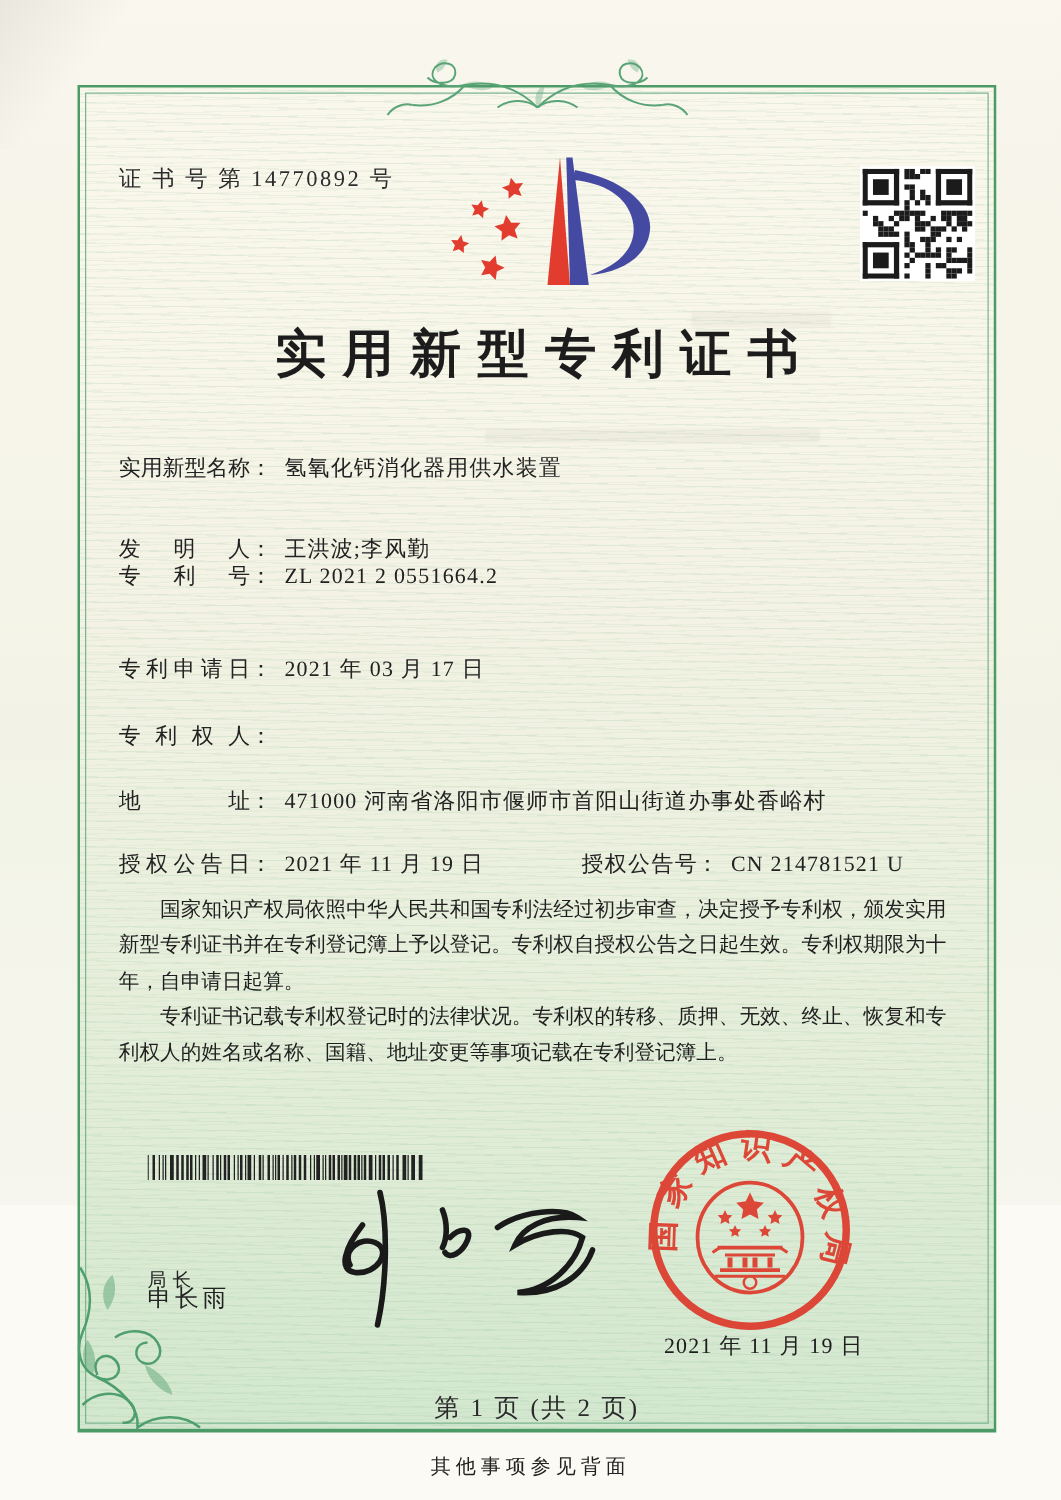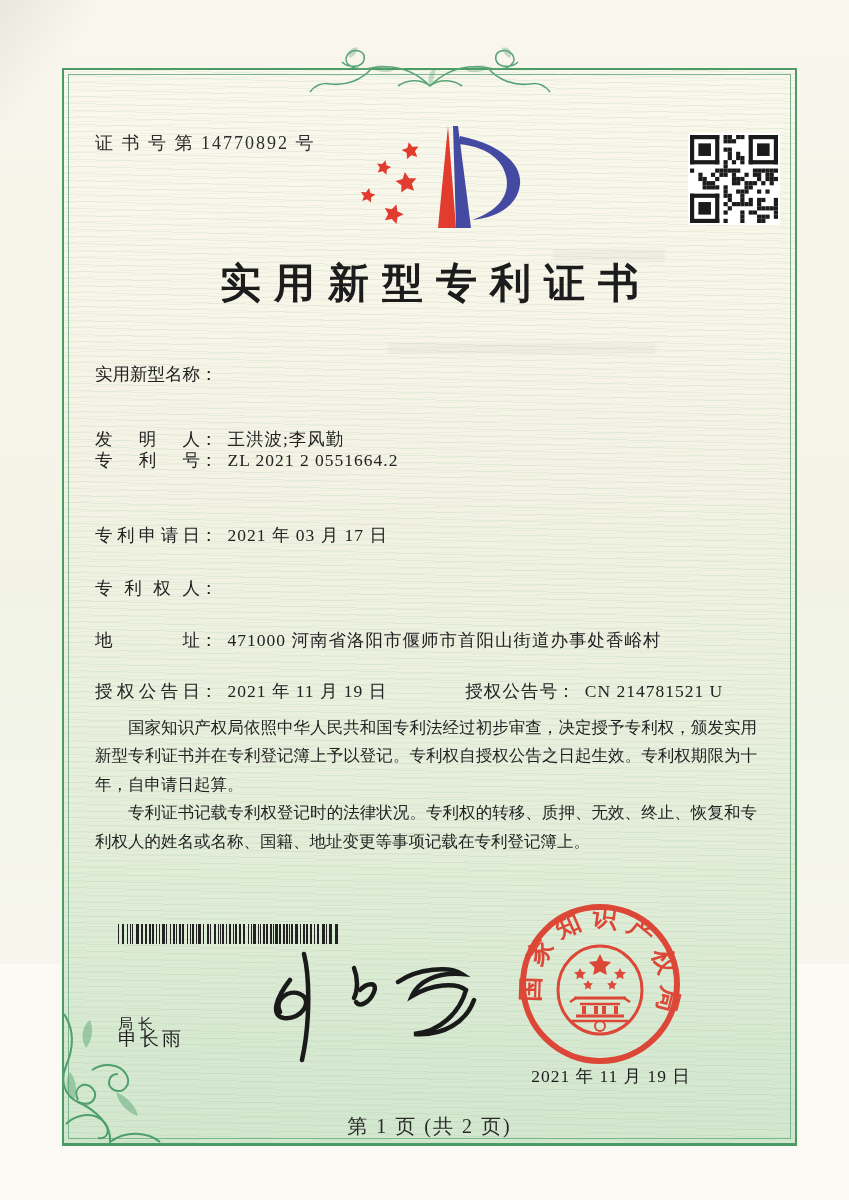--- a/index.html
+++ b/index.html
@@ -282,20 +282,21 @@
     </svg>
 
   <div class="emboss" style="left:553px;top:249px;width:112px;height:13px;"></div>
   <div class="emboss" style="left:388px;top:343px;width:268px;height:11px;"></div>
 
   <div class="title">实用新型专利证书</div>
 
   <div class="field-row" style="top:362px;">
     <span class="flabel">实用新型名称</span>
       <span class="colon">：</span>
+    <span class="fvalue">氢氧化钙消化器用供水装置</span>
   </div>
   <div class="field-row" style="top:427px;">
     <span class="flabel">发明人</span>
       <span class="colon">：</span>
     <span class="fvalue">王洪波;李风勤</span>
   </div>
   <div class="field-row" style="top:448px;justify-content:space-between;">
     <span class="flabel">专利号</span>
       <span class="colon">：</span>
     <span class="fvalue">ZL 2021 2 0551664.2</span>
@@ -435,14 +436,15 @@
       <path d="M58,114 L106,114" stroke-width="3" fill="none"></path>
       <path d="M54,119 L110,119" stroke-width="2.5" fill="none"></path>
       <circle cx="82" cy="124" r="5" fill="none" stroke-width="2"></circle>
     </g>
   </svg>
 
   <div class="seal-date">2021 年 11 月 19 日</div>
 
   <div class="page-footer">第 1 页 (共 2 页)</div>
 
+  <div class="back-note">其他事项参见背面</div>
 
 </div>
 
 </body></html>

